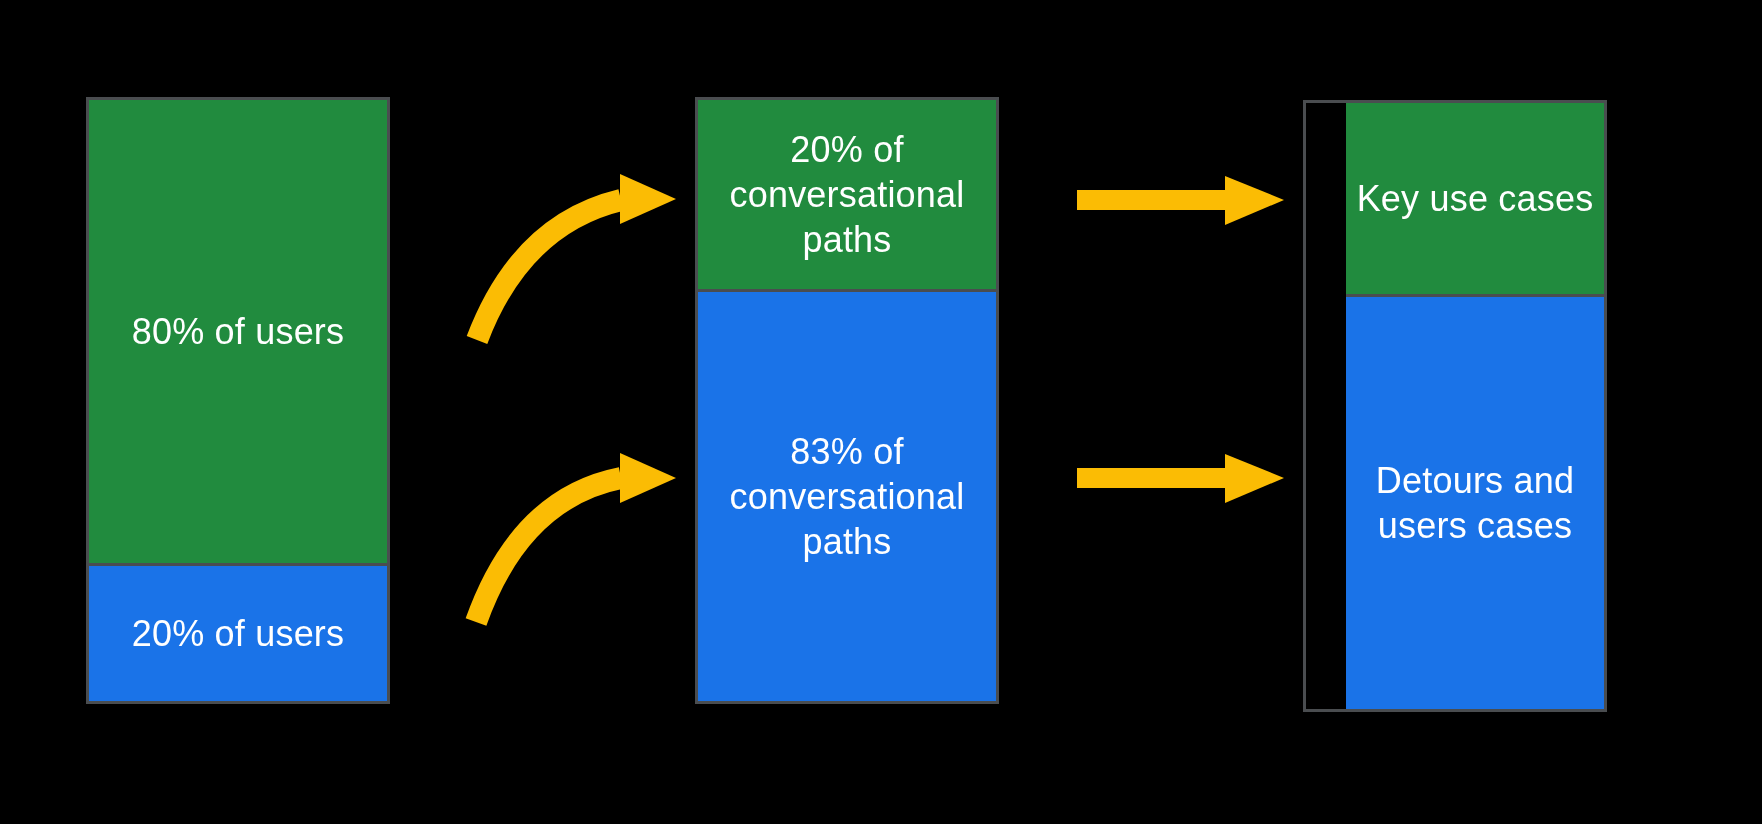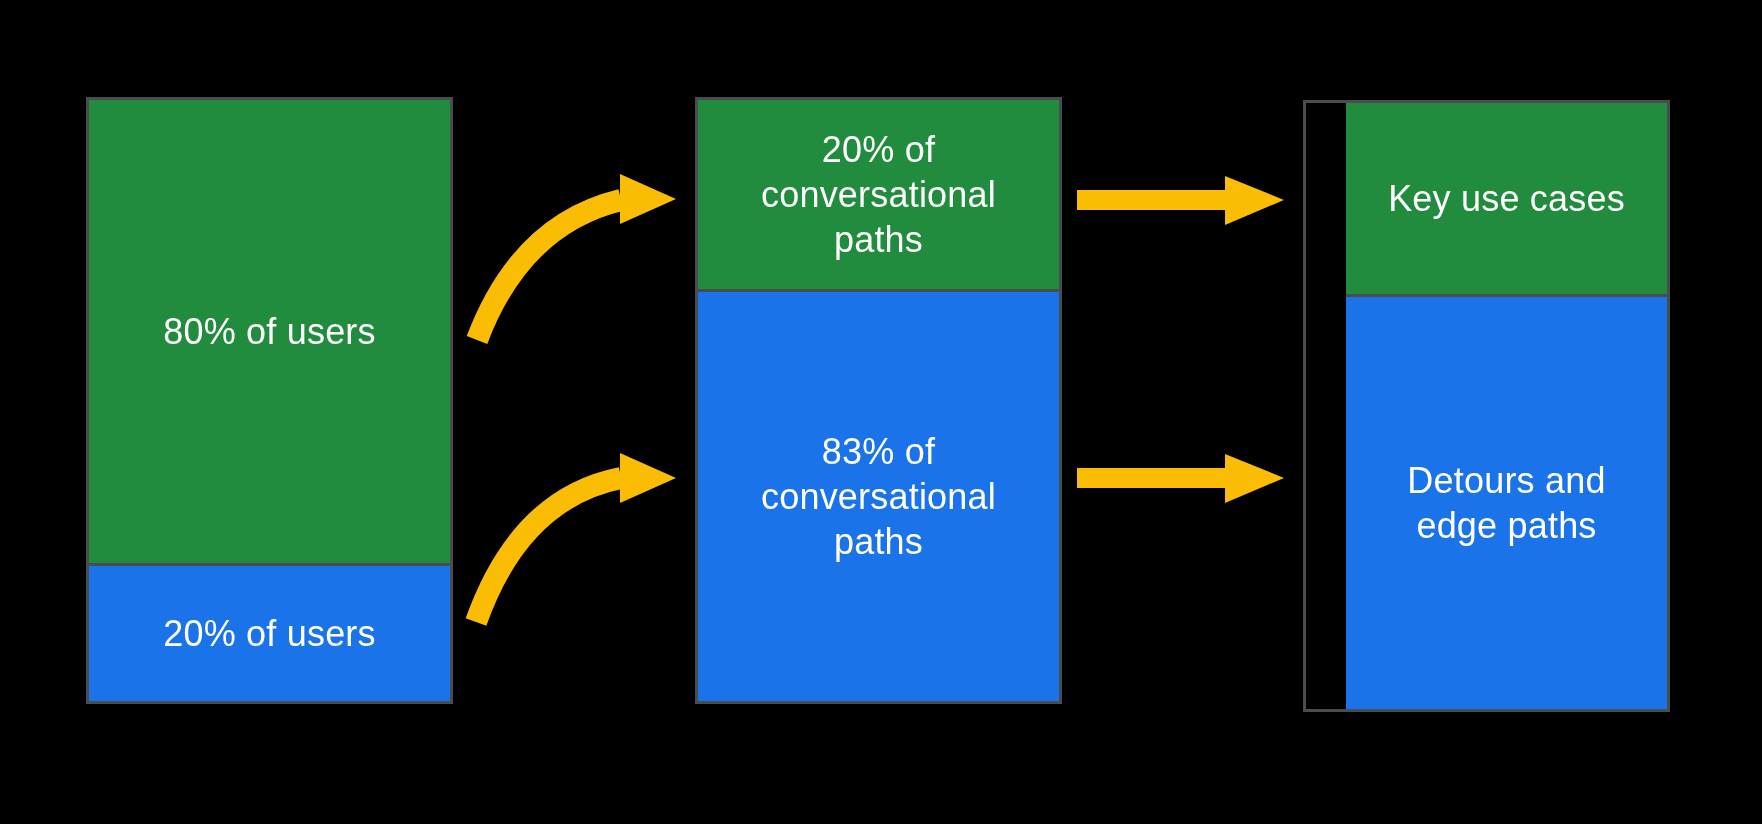--- a/index.html
+++ b/index.html
@@ -17,21 +17,21 @@
     overflow: hidden;
     font-family: "Liberation Sans", sans-serif;
   }
   .canvas {
     position: relative;
     width: 1762px; height: 824px;
     background: var(--background);
   }
   .column {
     position: absolute;
-    width: 367px;
+    width: 304px;
     border: 3px solid var(--border);
     display: flex;
     flex-direction: column;
   }
   .col-users    { left: 86px;   top: 97px;  height: 607px; }
   .col-paths    { left: 695px;  top: 97px;  height: 607px; }
   .col-outcomes { left: 1303px; top: 100px; height: 612px; padding-left: 40px; }
   .seg {
     display: flex;
     align-items: center;
@@ -88,21 +88,21 @@
 paths</span>
     </div>
   </section>
 
   <section class="column col-outcomes">
     <div class="seg seg-green h-31-5">
       <span class="seg-label">Key use cases</span>
     </div>
     <div class="seg seg-blue h-68-5">
       <span class="seg-label">Detours and
-edge paths</span>
+users cases</span>
     </div>
   </section>
 
   <svg class="arrows-overlay" viewBox="0 0 1762 824" xmlns="http://www.w3.org/2000/svg">
 
     <path class="arrow-shaft-curved" d="M 477 340 Q 521 224 621 200" stroke="#FBBC04"></path>
     <polygon points="620,174 620,224 676,199" fill="#FBBC04"></polygon>
 
     <path class="arrow-shaft-curved" d="M 476 622 Q 520 498 621 478" stroke="#FBBC04"></path>
     <polygon points="620,453 620,503 676,478" fill="#FBBC04"></polygon>

